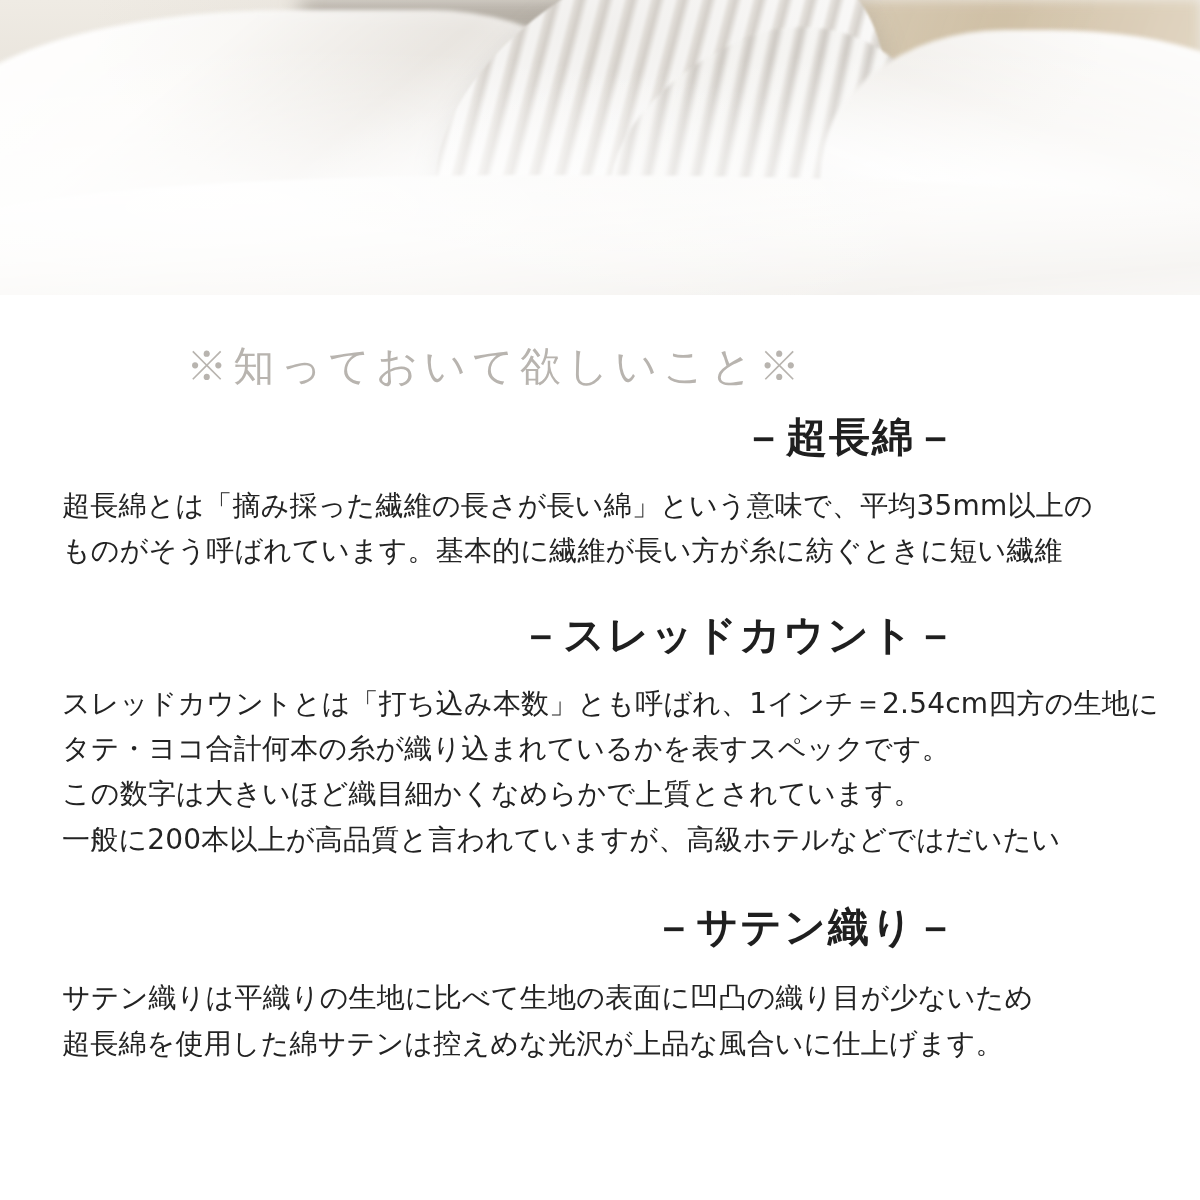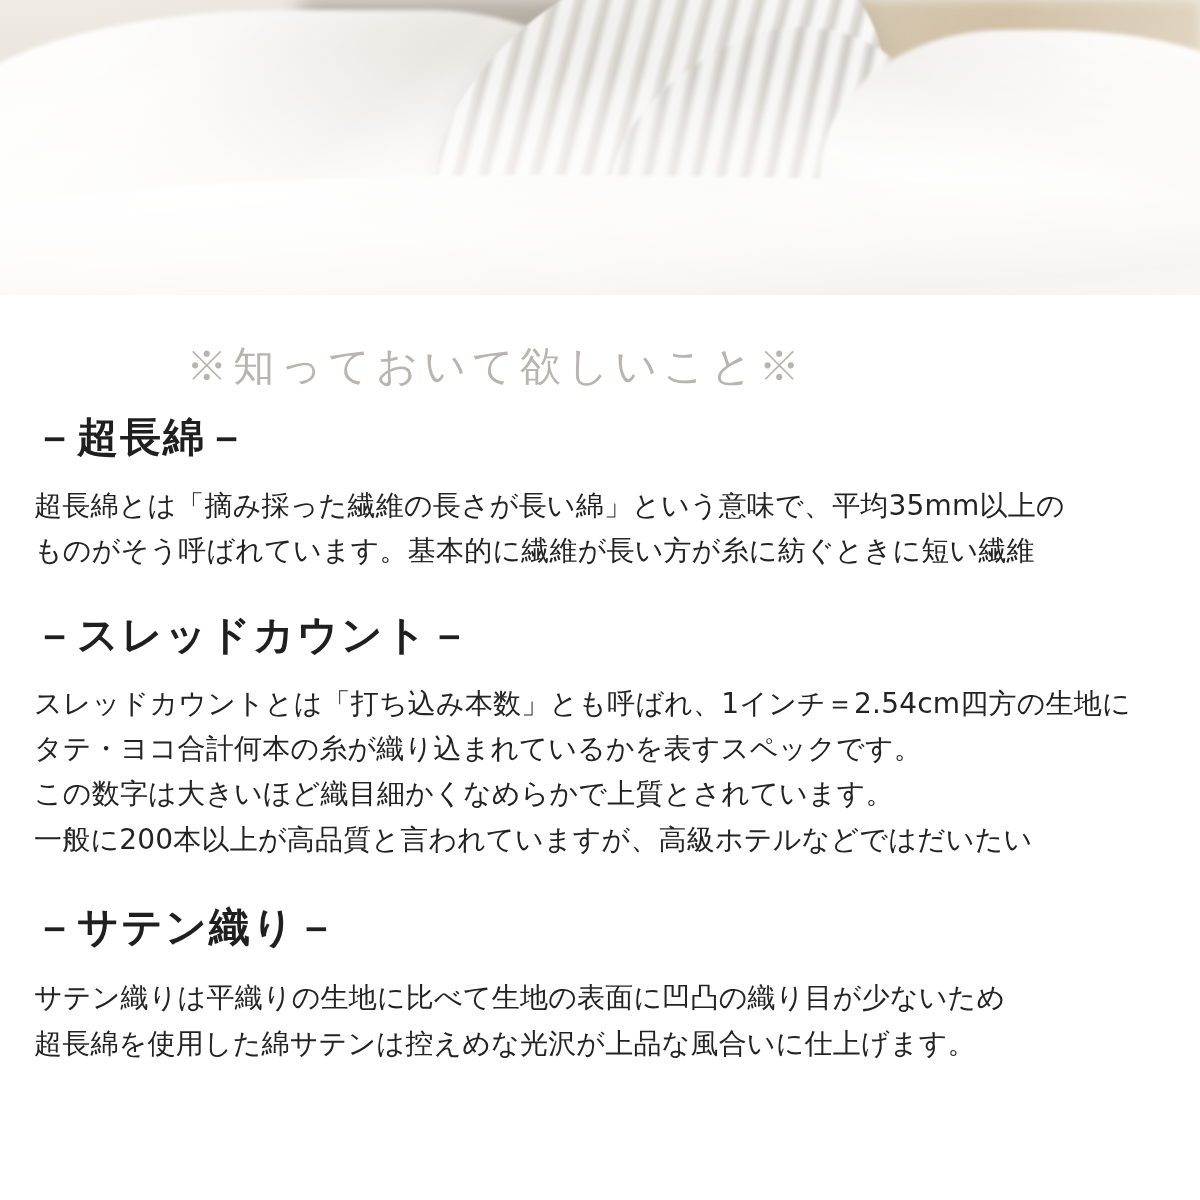--- a/index.html
+++ b/index.html
@@ -157,40 +157,41 @@
     letter-spacing: 6px;
     font-weight: 400;
     margin: 16px 0 16px 0;
     font-family: "DejaVu Serif", "Liberation Serif", serif;
   }
 
   .section {
     margin-bottom: 26px;
   }
   .section-heading {
-    text-align: left;
+    text-align: right;
     font-size: 41px;
     font-weight: 700;
     color: #1f1f1f;
     letter-spacing: 2px;
     margin: 6px 0 18px 0;
     font-family: "DejaVu Sans", "Liberation Sans", sans-serif;
   }
   .body-text {
     font-size: 28px;
     line-height: 1.62;
     color: #232323;
     letter-spacing: 0.2px;
     text-align: left;
     margin: 0;
     font-family: "DejaVu Sans", "Liberation Sans", sans-serif;
   }
   .body-text .line {
     display: block;
     white-space: nowrap;
+    margin-left: 28px;
   }
 
   .sec-choucho .section-heading { margin-top: 4px; }
   .sec-thread { margin-top: 34px; }
   .sec-satin { margin-top: 38px; }
   .sec-satin .section-heading { margin-bottom: 20px; }
 </style>
 </head>
 <body>
 

